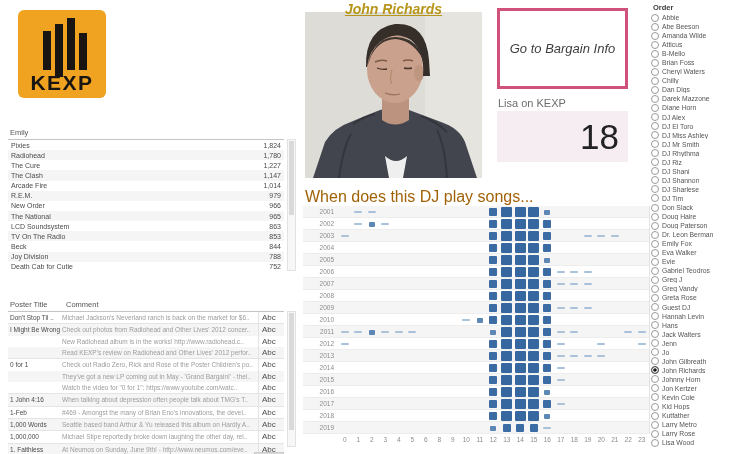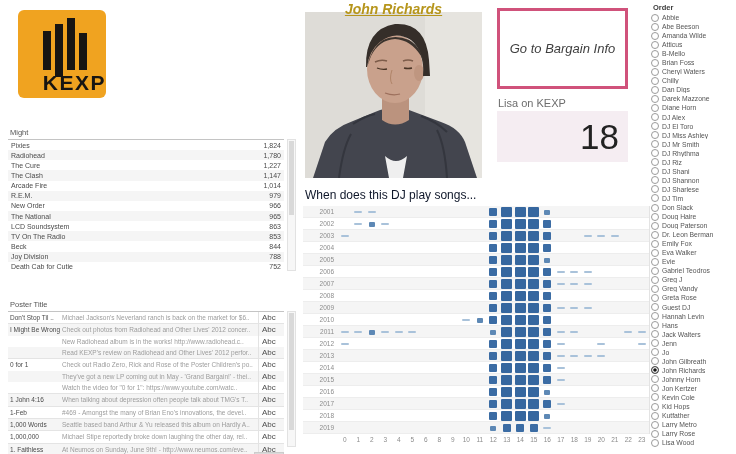--- a/index.html
+++ b/index.html
@@ -6,21 +6,21 @@
   body{width:736px;height:454px;overflow:hidden;font-family:"Liberation Sans",sans-serif}
   #app{position:relative;width:736px;height:454px;background:#fff}
 
   
   #logo{position:absolute;left:18px;top:10px;width:88px;height:88px;background:#f0a320;border-radius:6px}
   #logo .bar{position:absolute;background:#181512;width:8px}
   #logo .b1{left:25px;top:21px;height:39px}
   #logo .b2{left:37px;top:14px;height:53px}
   #logo .b3{left:49px;top:8px;height:52px}
   #logo .b4{left:61px;top:23px;height:37px}
-  #logo .kexp{position:absolute;left:0;right:0;top:61px;text-align:right;font-weight:bold;font-size:21px;letter-spacing:1.5px;color:#181512}
+  #logo .kexp{position:absolute;left:0;right:0;top:61px;text-align:center;font-weight:bold;font-size:21px;letter-spacing:1.5px;color:#181512}
 
   
   .panel-title{position:absolute;font-size:13.5px;color:#4b4b4b}
   #fave-title{left:8px;top:108px}
   #comments-title{left:8px;top:280px}
 
   
   #artist-table{position:absolute;left:8px;top:126px;width:288px}
   .t-head{height:13px;line-height:13px;font-size:7.5px;color:#555;border-bottom:1px solid #c4c4c4;margin-right:12px;padding-left:2px}
   .t-row{display:flex;align-items:center;height:10.15px;font-size:7px;color:#4a4a4a;padding:0 3px;margin-right:12px}
@@ -51,21 +51,21 @@
 
   
   #artist-info-btn{position:absolute;left:497px;top:8px;width:131px;height:81px;background:#fff;border:3px solid #d0527b;box-sizing:border-box;display:flex;align-items:center;justify-content:center;cursor:pointer}
   #artist-info-btn span{font-size:13px;font-style:italic;color:#3e3e3e}
   #years-label{position:absolute;left:498px;top:97px;font-size:11px;color:#6d6d6d}
   #years-box{position:absolute;left:497px;top:111px;width:131px;height:51px;background:#f5edf2}
   #years-value{position:absolute;right:9px;top:3px;font-size:35px;line-height:45px;color:#222}
 
   
   #chart{position:absolute;left:303px;top:188px;width:352px;height:266px}
-  #chart-title{position:absolute;left:2px;top:0;font-size:12px;color:#0f172a}
+  #chart-title{position:absolute;left:2px;top:0;font-size:16px;color:#a16207}
   #chart-rows{position:absolute;left:0;top:18px;width:346px}
   .ch-row{position:relative;height:12px;border-bottom:1px solid #ededed;box-sizing:border-box}
   .ch-row.band{background:#f5f5f5}
   .ch-ylabel{position:absolute;left:0;top:0;width:31px;text-align:right;font-size:6.5px;color:#8c8c8c;line-height:12px}
   .mark{position:absolute;border-radius:1px}
   .l4{background:#36679f}
   .l3{background:#3b6ca4}
   .l2{background:#5d88b5}
   .l1{background:#a9c2da}
   #plot-rborder{position:absolute;left:346px;top:18px;width:1px;height:228px;background:#e3e3e3}
@@ -87,21 +87,21 @@
 
   <div id="logo">
     <span class="bar b1"></span>
     <span class="bar b2"></span>
     <span class="bar b3"></span>
     <span class="bar b4"></span>
     <div class="kexp">KEXP</div>
   </div>
 
   <div id="artist-table">
-    <div class="t-head">Might</div>
+    <div class="t-head">Emily</div>
     <div id="artist-rows">
         <div class="t-row">
           <span class="a-name">Pixies</span>
           <span class="a-val">1,824</span>
         </div>
         <div class="t-row band">
           <span class="a-name">Radiohead</span>
           <span class="a-val">1,780</span>
         </div>
         <div class="t-row">
@@ -150,20 +150,21 @@
         </div>
       </div>
     <div id="artist-scroll" class="vscroll">
         <div class="vthumb"></div>
       </div>
   </div>
 
   <div id="comments-table">
     <div class="c-head">
       <span class="h-track">Poster Title</span>
+      <span class="h-comment">Comment</span>
     </div>
     <div id="comment-rows">
         <div class="c-row">
           <span class="c-track">Don't Stop Til ..</span>
           <span class="c-comment">Michael Jackson's Neverland ranch is back on the market for $6..</span>
           <span class="c-abc">Abc</span>
         </div>
         <div class="c-row band grp">
           <span class="c-track">I Might Be Wrong</span>
           <span class="c-comment">Check out photos from Radiohead and Other Lives' 2012 concer..</span>

